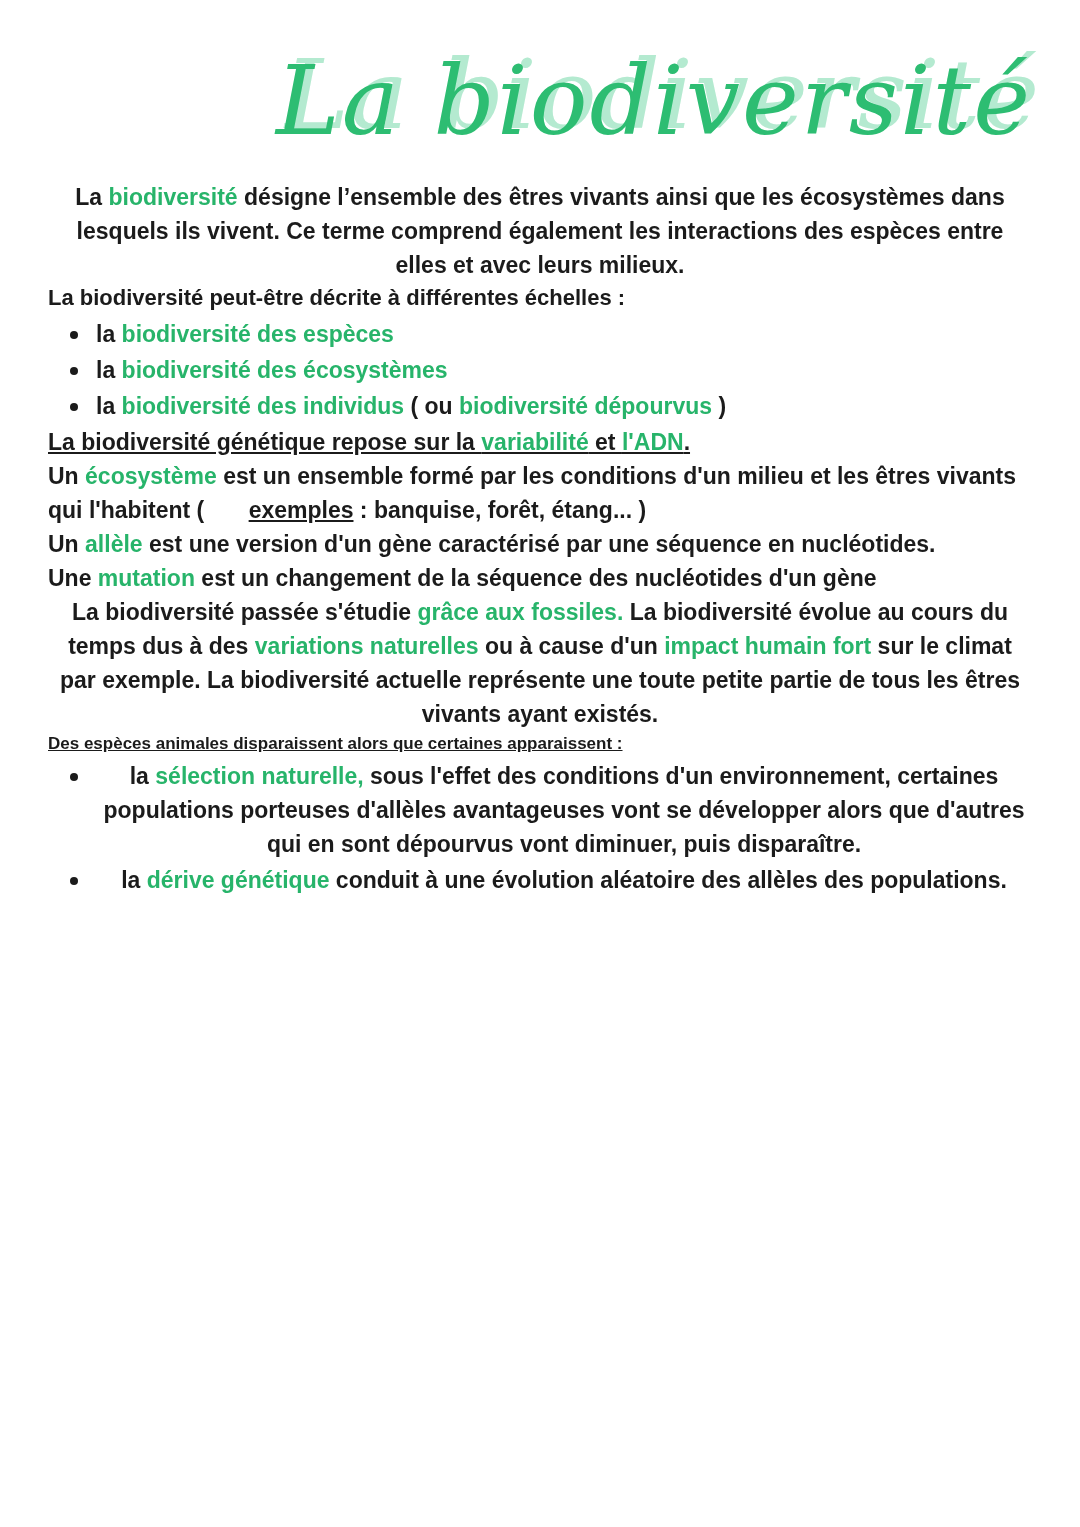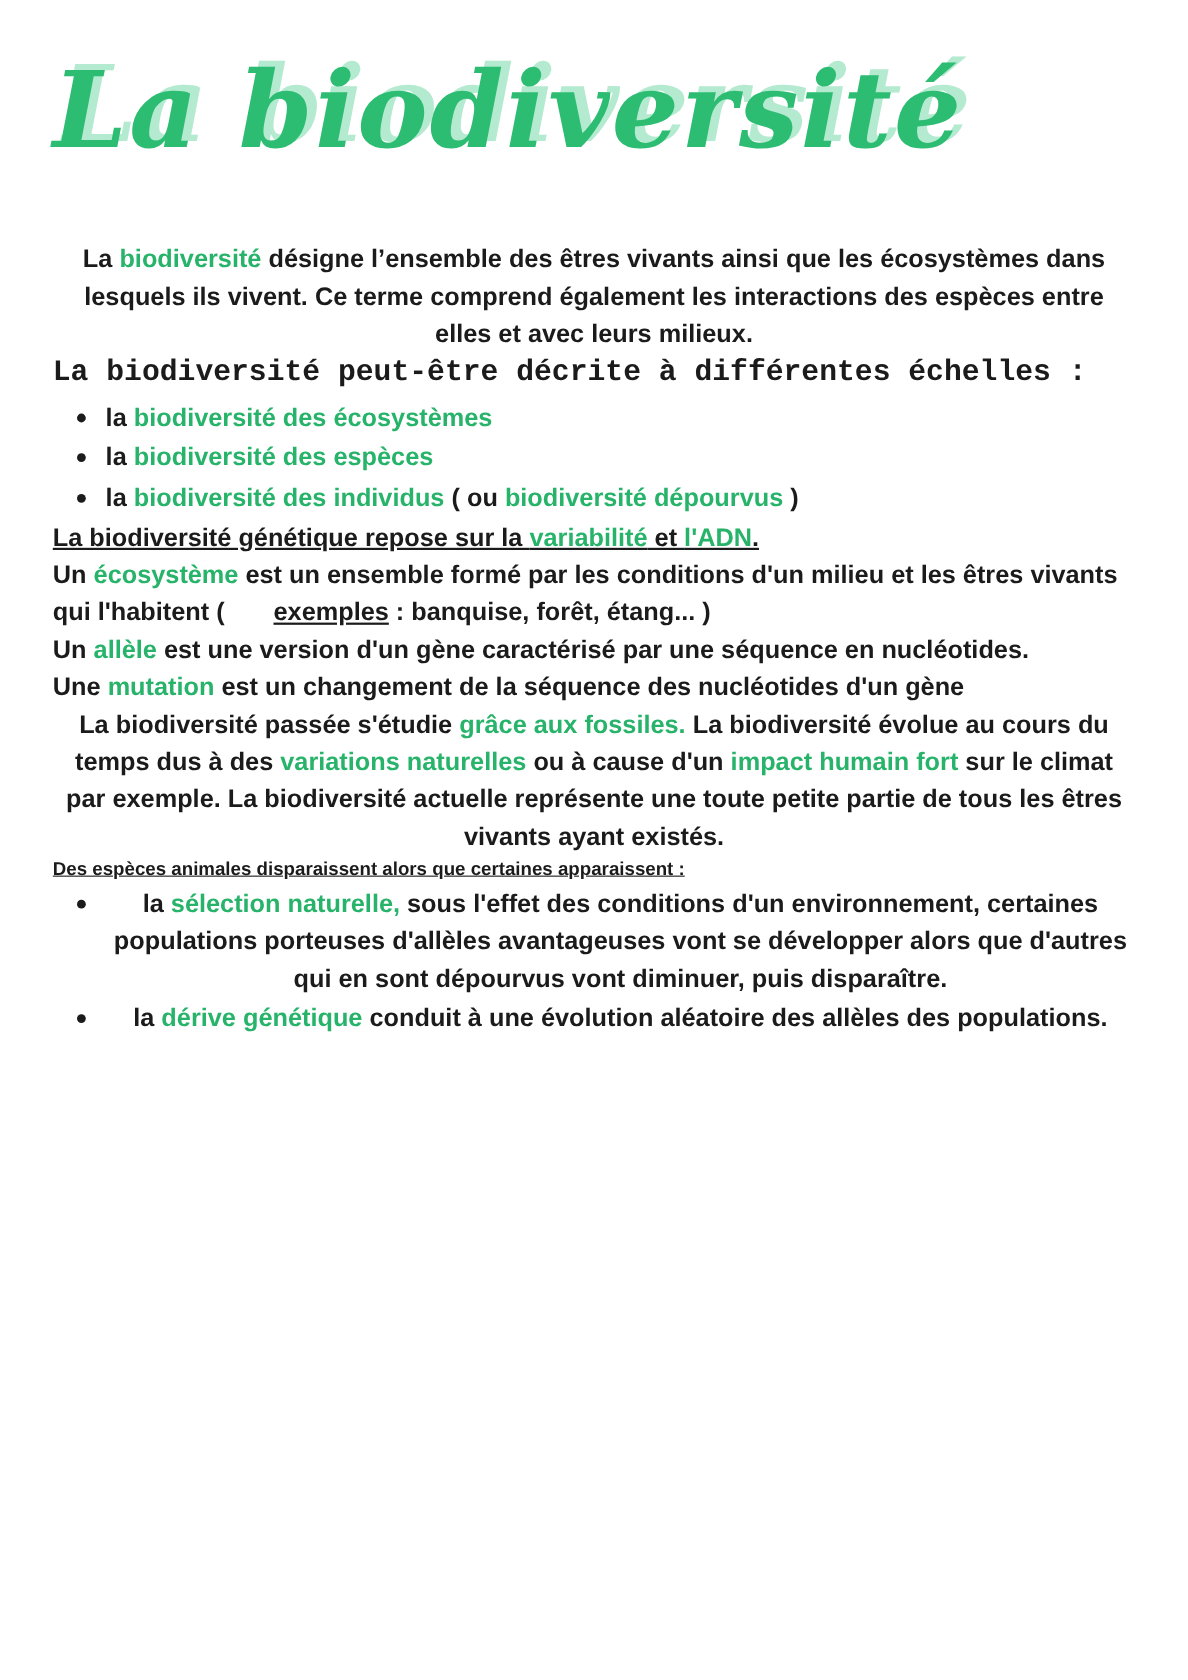--- a/index.html
+++ b/index.html
@@ -12,30 +12,30 @@
   html,body{background:#ffffff;}
   body{
     width:1080px;
     min-height:1527px;
     margin:0 auto;
     font-family:"Liberation Sans", sans-serif;
     color:var(--ink);
     padding:28px 48px 40px 48px;
   }
   .page-title{
-    text-align:left;
+    text-align:right;
     font-family:"DejaVu Serif", serif;
     font-style:italic;
-    font-weight:bold;
+    font-weight:normal;
     font-size:96px;
     line-height:1.15;
     color:var(--title-green);
     letter-spacing:2px;
     text-shadow:9px -6px 0 var(--title-shadow);
-    margin:18px 0 62px 0;
+    margin:18px 0 24px 0;
   }
   .content{font-size:23px;font-weight:bold;line-height:1.48;}
   p.block{margin:0;}
   p.align-center{text-align:center;}
   .seg-b{color:var(--ink);}
   .seg-g{color:var(--green);}
   .seg-bu{color:var(--ink);text-decoration:underline;margin-left:38px;}
   ul.bullets{list-style:none;margin:2px 0 0 0;padding-left:22px;}
   ul.bullets li{
     position:relative;
@@ -47,40 +47,40 @@
     position:absolute;
     left:0;
     top:14px;
     width:8px;
     height:8px;
     border-radius:50%;
     background:var(--ink);
   }
   
   [data-name="intro-paragraph"]{margin:0 30px;}
-  [data-name="scales-heading"]{margin-top:60px;font-size:27px;font-family:Liberation Mono, monospace;}
+  [data-name="scales-heading"]{margin-top:60px;font-size:22px;}
   [data-name="genetics-paragraph"]{margin-top:44px;text-decoration:underline;}
   [data-name="ecosystem-paragraph"]{margin-top:54px;}
   [data-name="allele-paragraph"]{margin-top:42px;}
   [data-name="mutation-paragraph"]{margin-top:36px;}
   [data-name="fossils-paragraph"]{margin-top:66px;margin-left:8px;margin-right:8px;}
   [data-name="species-heading"]{margin-top:92px;font-size:17px;text-decoration:underline;}
   [data-name="species-list"] li{margin:2px 0;text-align:center;}
 </style>
 </head>
 <body>
 
 <h1 class="page-title" data-name="page-title">La biodiversité</h1>
 
 <main class="content" data-name="content">
     <p class="block align-center" data-name="intro-paragraph"><span class="seg-b" data-name="text-segment">La </span><span class="seg-g" data-name="text-segment">biodiversité</span><span class="seg-b" data-name="text-segment"> désigne l’ensemble des êtres vivants ainsi que les écosystèmes dans lesquels ils vivent. Ce terme comprend également les interactions des espèces entre elles et avec leurs milieux.</span></p>
     <p class="block" data-name="scales-heading"><span class="seg-b" data-name="text-segment">La biodiversité peut-être décrite à différentes échelles :</span></p>
     <ul class="bullets" data-name="scales-list">
+      <li data-name="list-item"><span class="seg-b" data-name="text-segment">la </span><span class="seg-g" data-name="text-segment">biodiversité des espèces</span></li>
       <li data-name="list-item"><span class="seg-b" data-name="text-segment">la </span><span class="seg-g" data-name="text-segment">biodiversité des écosystèmes</span></li>
-      <li data-name="list-item"><span class="seg-b" data-name="text-segment">la </span><span class="seg-g" data-name="text-segment">biodiversité des espèces</span></li>
       <li data-name="list-item"><span class="seg-b" data-name="text-segment">la </span><span class="seg-g" data-name="text-segment">biodiversité des individus</span><span class="seg-b" data-name="text-segment"> ( ou </span><span class="seg-g" data-name="text-segment">biodiversité dépourvus</span><span class="seg-b" data-name="text-segment"> )</span></li>
     </ul>
     <p class="block" data-name="genetics-paragraph"><span class="seg-b" data-name="text-segment">La biodiversité génétique repose sur la </span><span class="seg-g" data-name="text-segment">variabilité</span><span class="seg-b" data-name="text-segment"> et </span><span class="seg-g" data-name="text-segment">l'ADN</span><span class="seg-b" data-name="text-segment">.</span></p>
     <p class="block" data-name="ecosystem-paragraph"><span class="seg-b" data-name="text-segment">Un </span><span class="seg-g" data-name="text-segment">écosystème</span><span class="seg-b" data-name="text-segment"> est un ensemble formé  par les conditions d'un milieu et les êtres vivants qui l'habitent ( </span><span class="seg-bu" data-name="text-segment">exemples</span><span class="seg-b" data-name="text-segment"> : banquise, forêt, étang... )</span></p>
     <p class="block" data-name="allele-paragraph"><span class="seg-b" data-name="text-segment">Un </span><span class="seg-g" data-name="text-segment">allèle</span><span class="seg-b" data-name="text-segment"> est une version d'un gène caractérisé par une séquence en nucléotides.</span></p>
     <p class="block" data-name="mutation-paragraph"><span class="seg-b" data-name="text-segment">Une </span><span class="seg-g" data-name="text-segment">mutation</span><span class="seg-b" data-name="text-segment"> est un changement de la séquence des nucléotides d'un gène</span></p>
     <p class="block align-center" data-name="fossils-paragraph"><span class="seg-b" data-name="text-segment">La biodiversité passée s'étudie </span><span class="seg-g" data-name="text-segment">grâce aux fossiles.</span><span class="seg-b" data-name="text-segment"> La biodiversité évolue au cours du temps dus à des </span><span class="seg-g" data-name="text-segment">variations naturelles</span><span class="seg-b" data-name="text-segment"> ou à cause d'un </span><span class="seg-g" data-name="text-segment">impact humain fort</span><span class="seg-b" data-name="text-segment"> sur le climat par exemple. La biodiversité actuelle représente une toute petite partie de tous les êtres vivants ayant existés.</span></p>
     <p class="block" data-name="species-heading"><span class="seg-b" data-name="text-segment">Des espèces animales disparaissent alors que certaines apparaissent :</span></p>
     <ul class="bullets" data-name="species-list">
       <li data-name="list-item"><span class="seg-b" data-name="text-segment">la </span><span class="seg-g" data-name="text-segment">sélection naturelle,</span><span class="seg-b" data-name="text-segment"> sous l'effet des conditions d'un environnement, certaines populations porteuses d'allèles avantageuses vont se développer alors que d'autres qui en sont dépourvus vont diminuer, puis disparaître.</span></li>

